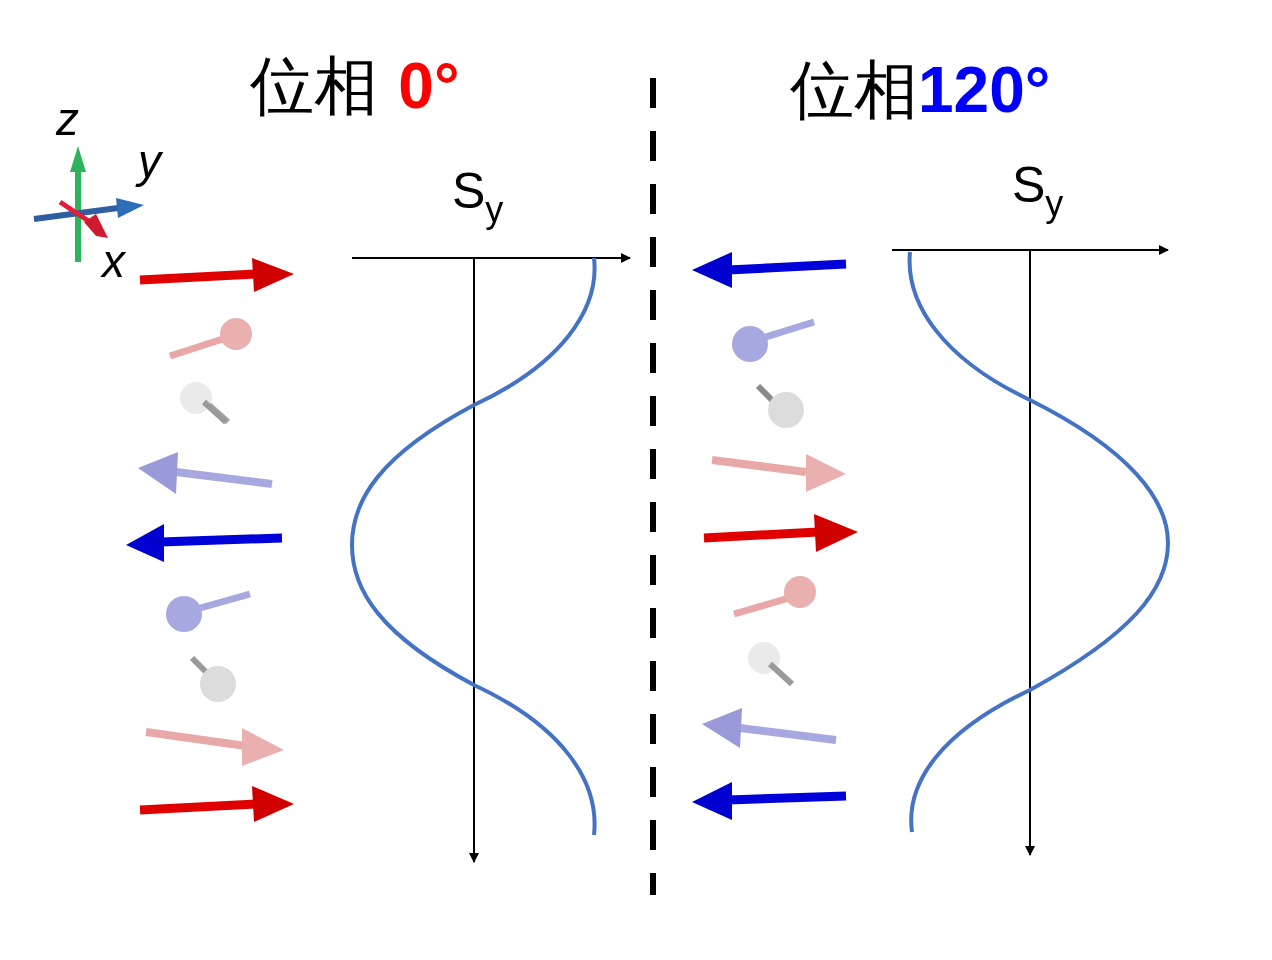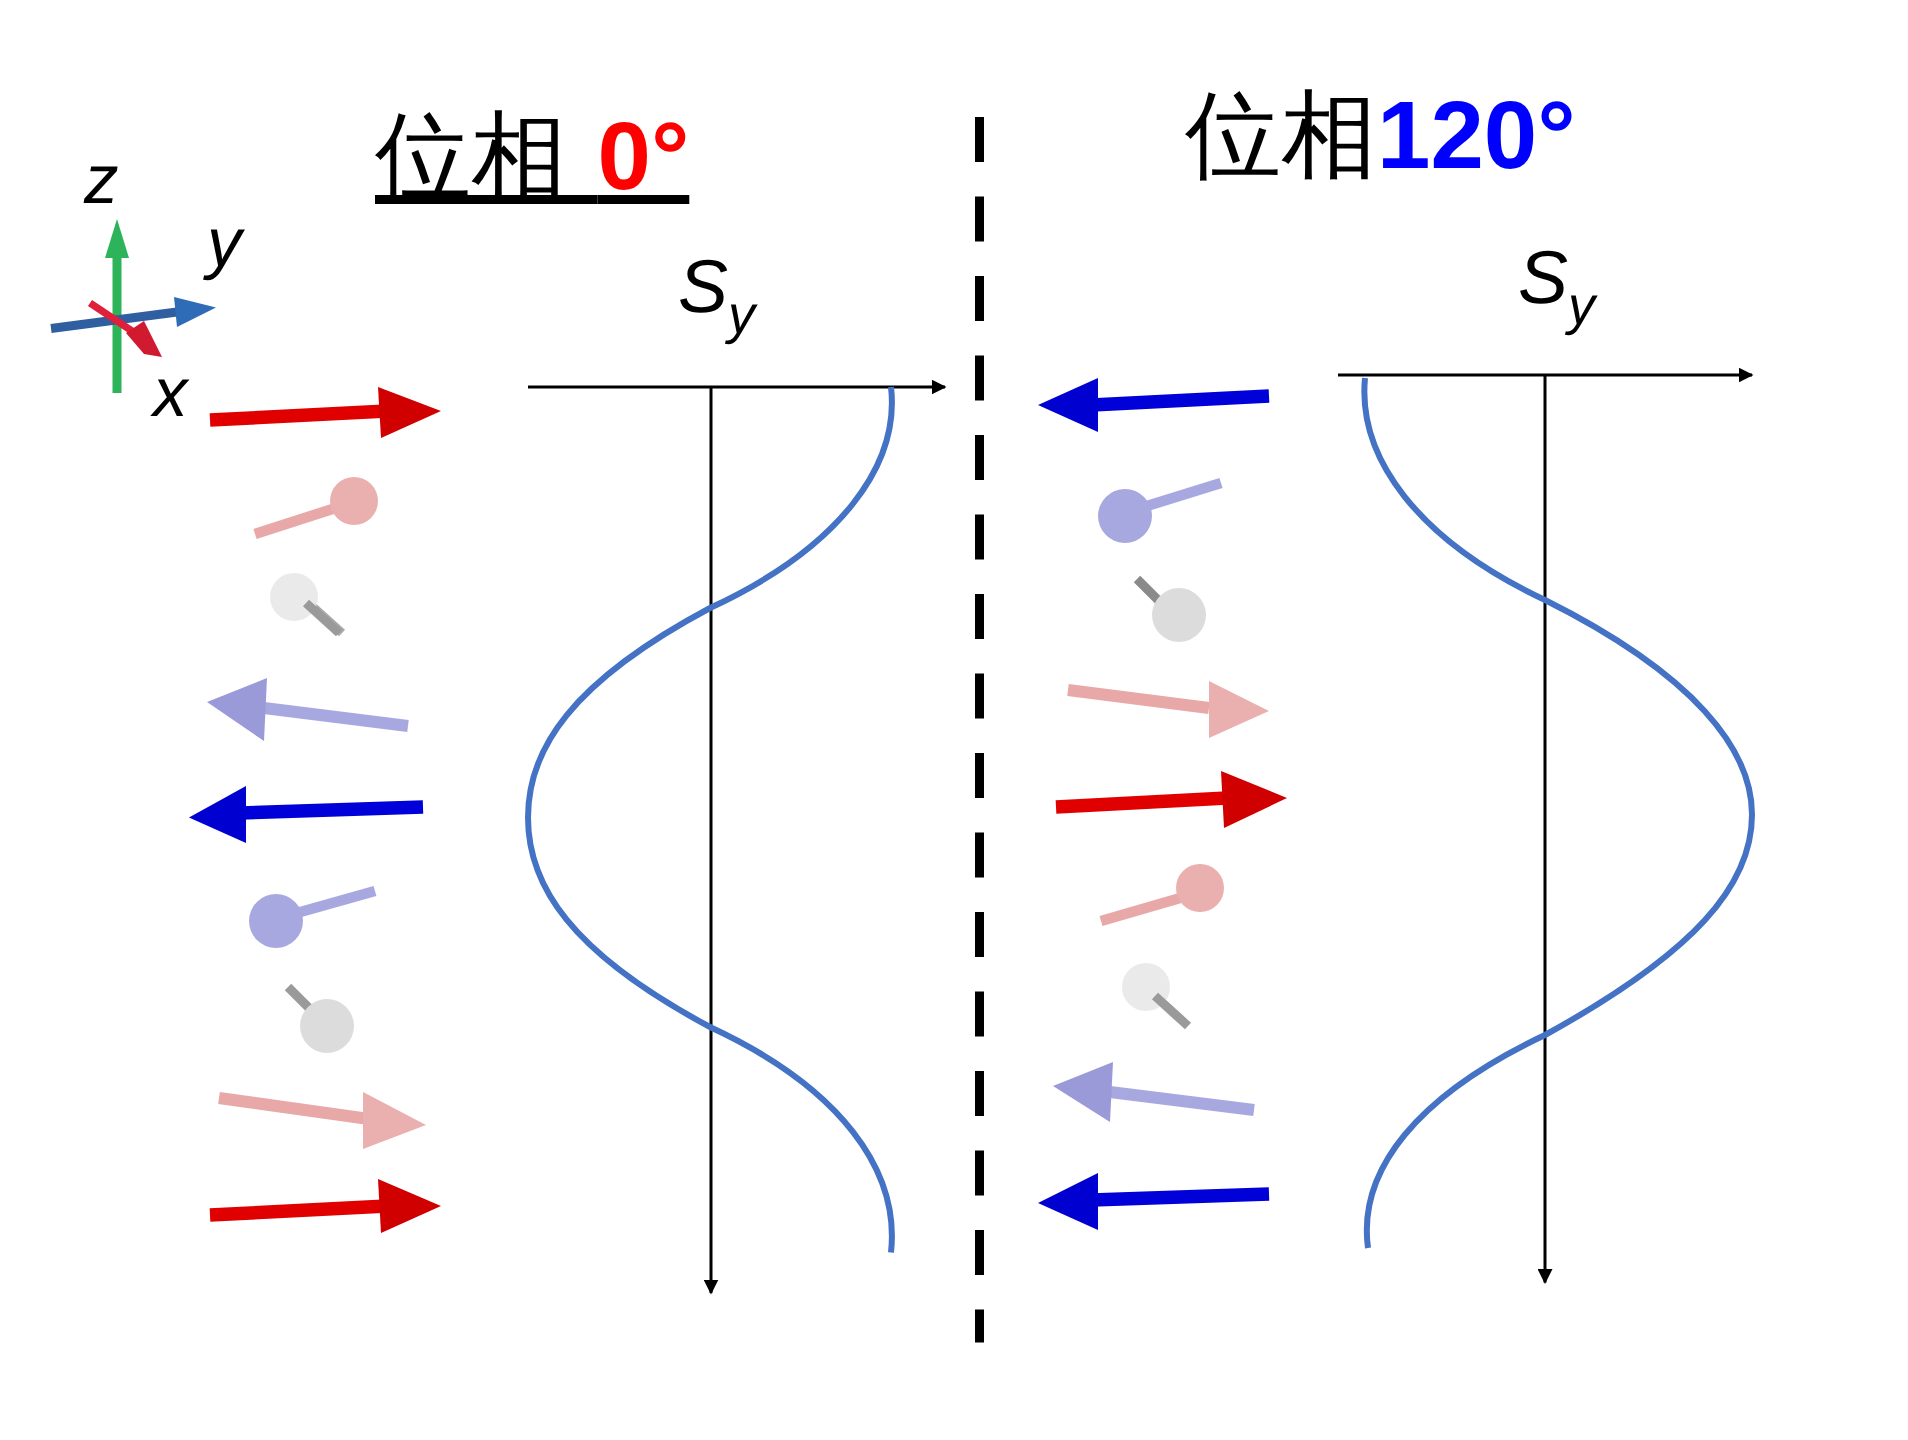--- a/index.html
+++ b/index.html
@@ -1,27 +1,27 @@
 <!DOCTYPE html>
 <html><head>
   <meta charset="utf-8">
   <style>
     html, body { margin: 0; padding: 0; background: #ffffff; }
     body { width: 1272px; height: 960px; position: relative; overflow: hidden; font-family: "DejaVu Sans", sans-serif; }
     .title { position: absolute; font-size: 64px; line-height: 1; color: #000; white-space: nowrap; }
     .title .num { font-weight: bold; font-family: "Liberation Sans", sans-serif; }
-    .sy { position: absolute; font-family: "Liberation Sans", sans-serif; font-style: italic; font-size: 50px; color: #000; line-height: 1; }
+    .sy { position: absolute; font-family: "Liberation Sans", sans-serif; font-size: 50px; color: #000; line-height: 1; }
     .sy sub { font-size: 36px; vertical-align: -14px; }
     .axislbl { position: absolute; font-family: "Liberation Sans", sans-serif; font-style: italic; font-size: 46px; color: #000; line-height: 1; }
     svg { position: absolute; left: 0; top: 0; }
   </style>
 </head>
 <body>
 
-<div class="title" style="left:250px; top:72px;text-decoration:underline;">
+<div class="title" style="left:250px; top:54px;">
   <span>位相 </span><span class="num" style="color:#ff0000;">0°</span>
 </div>
 <div class="title" style="left:790px; top:58px;">
   <span>位相</span><span class="num" style="color:#0000ff;">120°</span>
 </div>
 
 <div class="sy" style="left:452px; top:166px;">
   <span>S</span><sub>y</sub>
 </div>
 <div class="sy" style="left:1012px; top:160px;">

